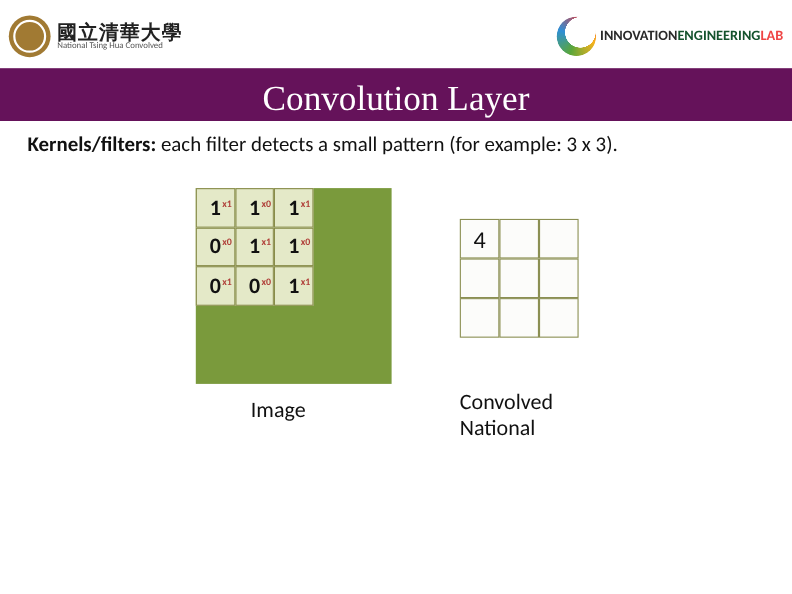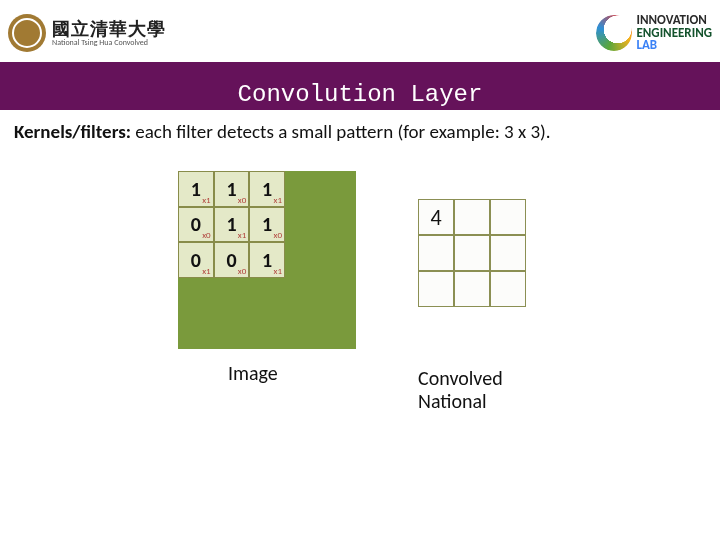--- a/index.html
+++ b/index.html
@@ -31,42 +31,43 @@
   .nthu-text { display: flex; flex-direction: column; line-height: 1; }
   .nthu-cn { font-size: 18px; font-weight: 600; color: #222; letter-spacing: 1px; }
   .nthu-en { font-size: 8px; color: #555; }
   .iel-mark { display: flex; align-items: center; gap: 4px; }
   .iel-swoosh {
     width: 36px; height: 36px; border-radius: 50%;
     background: conic-gradient(from 200deg, #5aa63a, #2e8fd6, #e53c3c, #f6b21e, #5aa63a);
     -webkit-mask: radial-gradient(circle at 60% 40%, transparent 45%, black 46%);
             mask: radial-gradient(circle at 60% 40%, transparent 45%, black 46%);
   }
-  .iel-text { display: flex; flex-direction: column; line-height: 0.95; font-weight: 700; }
+  .iel-text { display: flex; flex-direction: row; line-height: 0.95; font-weight: 700; }
   .iel-line1 { font-size: 13px; color: #2a2a2a; letter-spacing: 0; }
   .iel-line2 { font-size: 13px; color: #14532d; }
-  .iel-line3 { font-size: 13px; color: #3b82f6; }
+  .iel-line3 { font-size: 13px; color: #ef4444; }
   .title-bar {
     background: #65125a;
     color: #fff;
     height: 48px;
     display: flex;
     align-items: flex-end;
     justify-content: center;
     padding-bottom: 2px;
   }
   .title-bar h1 {
-    font-family: Liberation Mono, monospace;
+    font-family: Liberation Serif, serif;
     font-weight: 400;
-    font-size: 24px;
+    font-size: 32px;
   }
   .desc {
     padding: 10px 14px 0 14px;
     font-size: 19px;
     color: #111;
+    margin-left: 11px;
   }
   .desc strong { font-weight: 700; }
   .stage {
     position: relative;
     width: 100%;
     height: 340px;
   }
   .image-block {
     position: absolute;
     left: 178px; top: 28px;
@@ -81,43 +82,43 @@
     grid-template-rows: repeat(3, 1fr);
   }
   .kcell {
     border: 1px solid #888c4a;
     background: #e4e9c8;
     position: relative;
     font-size: 20px; font-weight: 600; color: #111;
     display: flex; align-items: center; justify-content: center;
   }
   .ksub {
-    position: absolute; right: 2px; bottom: 1px;
-    font-size: 9px; color: #b0403a; font-weight: 400;
+    position: absolute; right: 2px; bottom: 15px;
+    font-size: 9px; color: #b0403a; font-weight: 700;
   }
   .feature-grid {
     position: absolute;
     left: 418px; top: 56px;
     width: 108px; height: 108px;
     display: grid;
     grid-template-columns: repeat(3, 1fr);
     grid-template-rows: repeat(3, 1fr);
     background: #fcfcfa;
   }
   .fcell {
     border: 1px solid #8b8f53;
     font-size: 22px; font-weight: 500; color: #111;
     display: flex; align-items: center; justify-content: center;
   }
   .label-image {
     position: absolute; left: 228px; top: 218px;
     font-size: 20px; color: #111;
   }
   .label-feature {
-    position: absolute; left: 418px; top: 224px;
+    position: absolute; left: 418px; top: 212px;
     font-size: 20px; color: #111; line-height: 1.15;
   }
 </style>
 </head>
 <body>
 
 <div class="header">
   <div class="logo-left">
     <div class="nthu-seal"></div>
     <div class="nthu-text">

